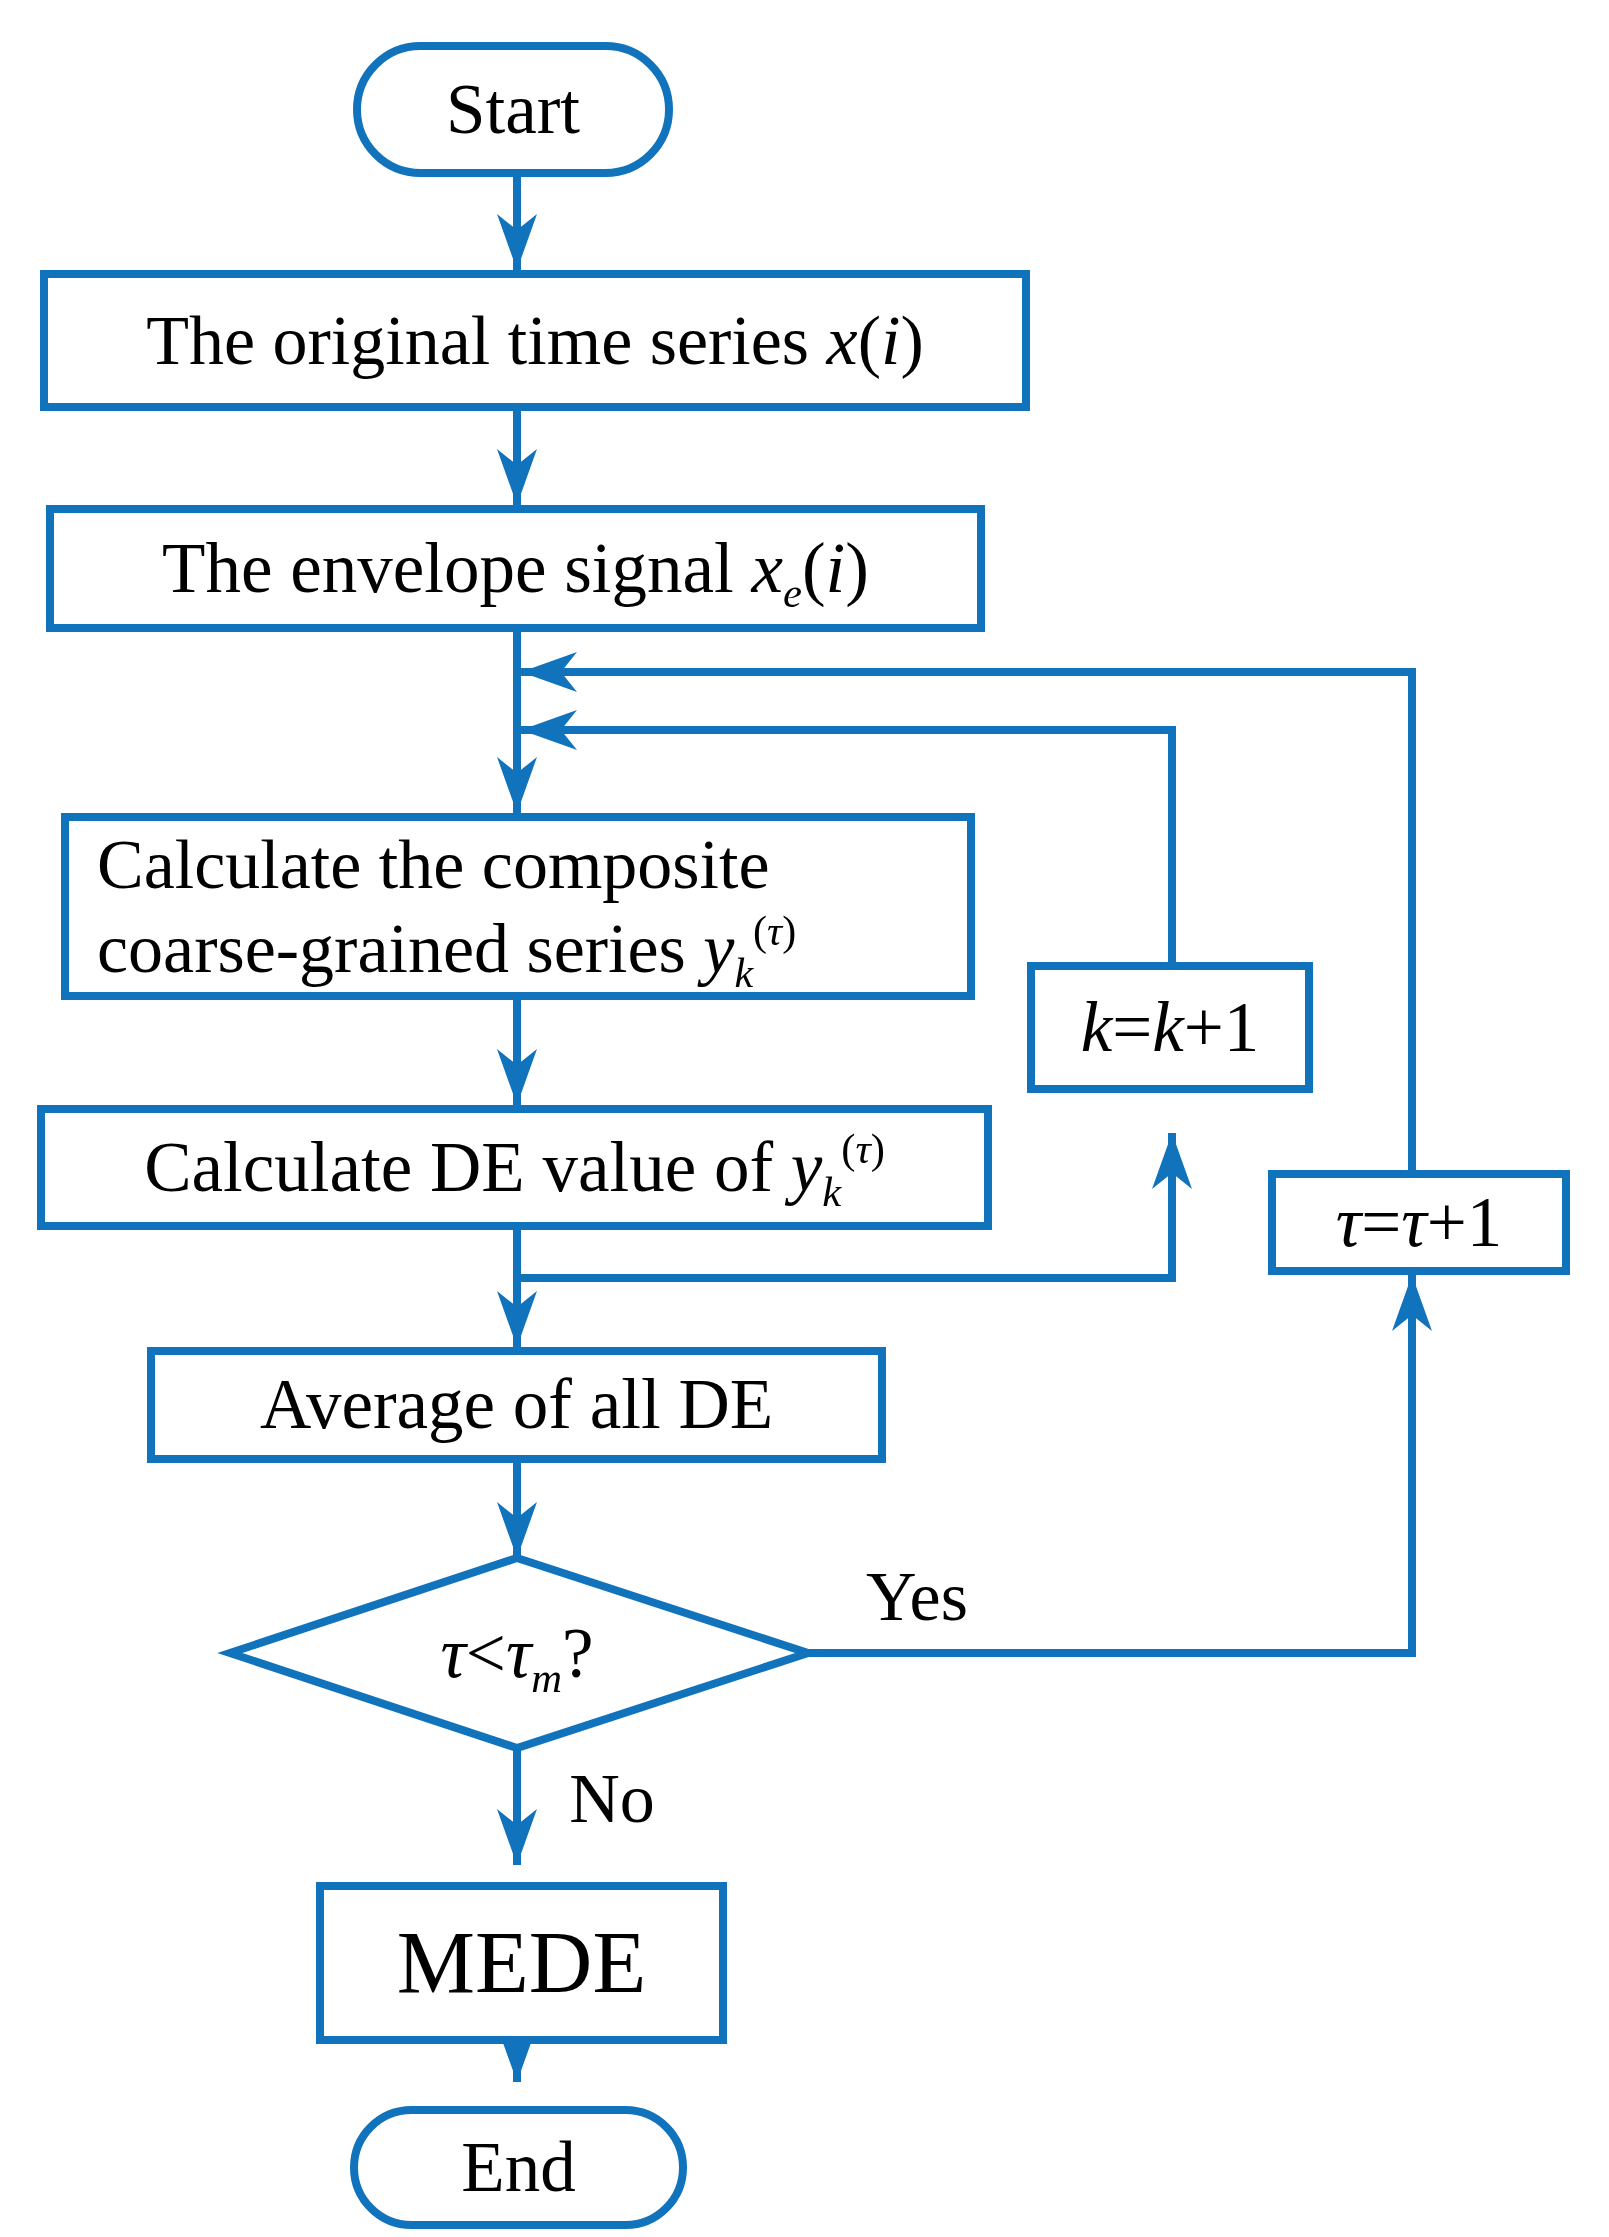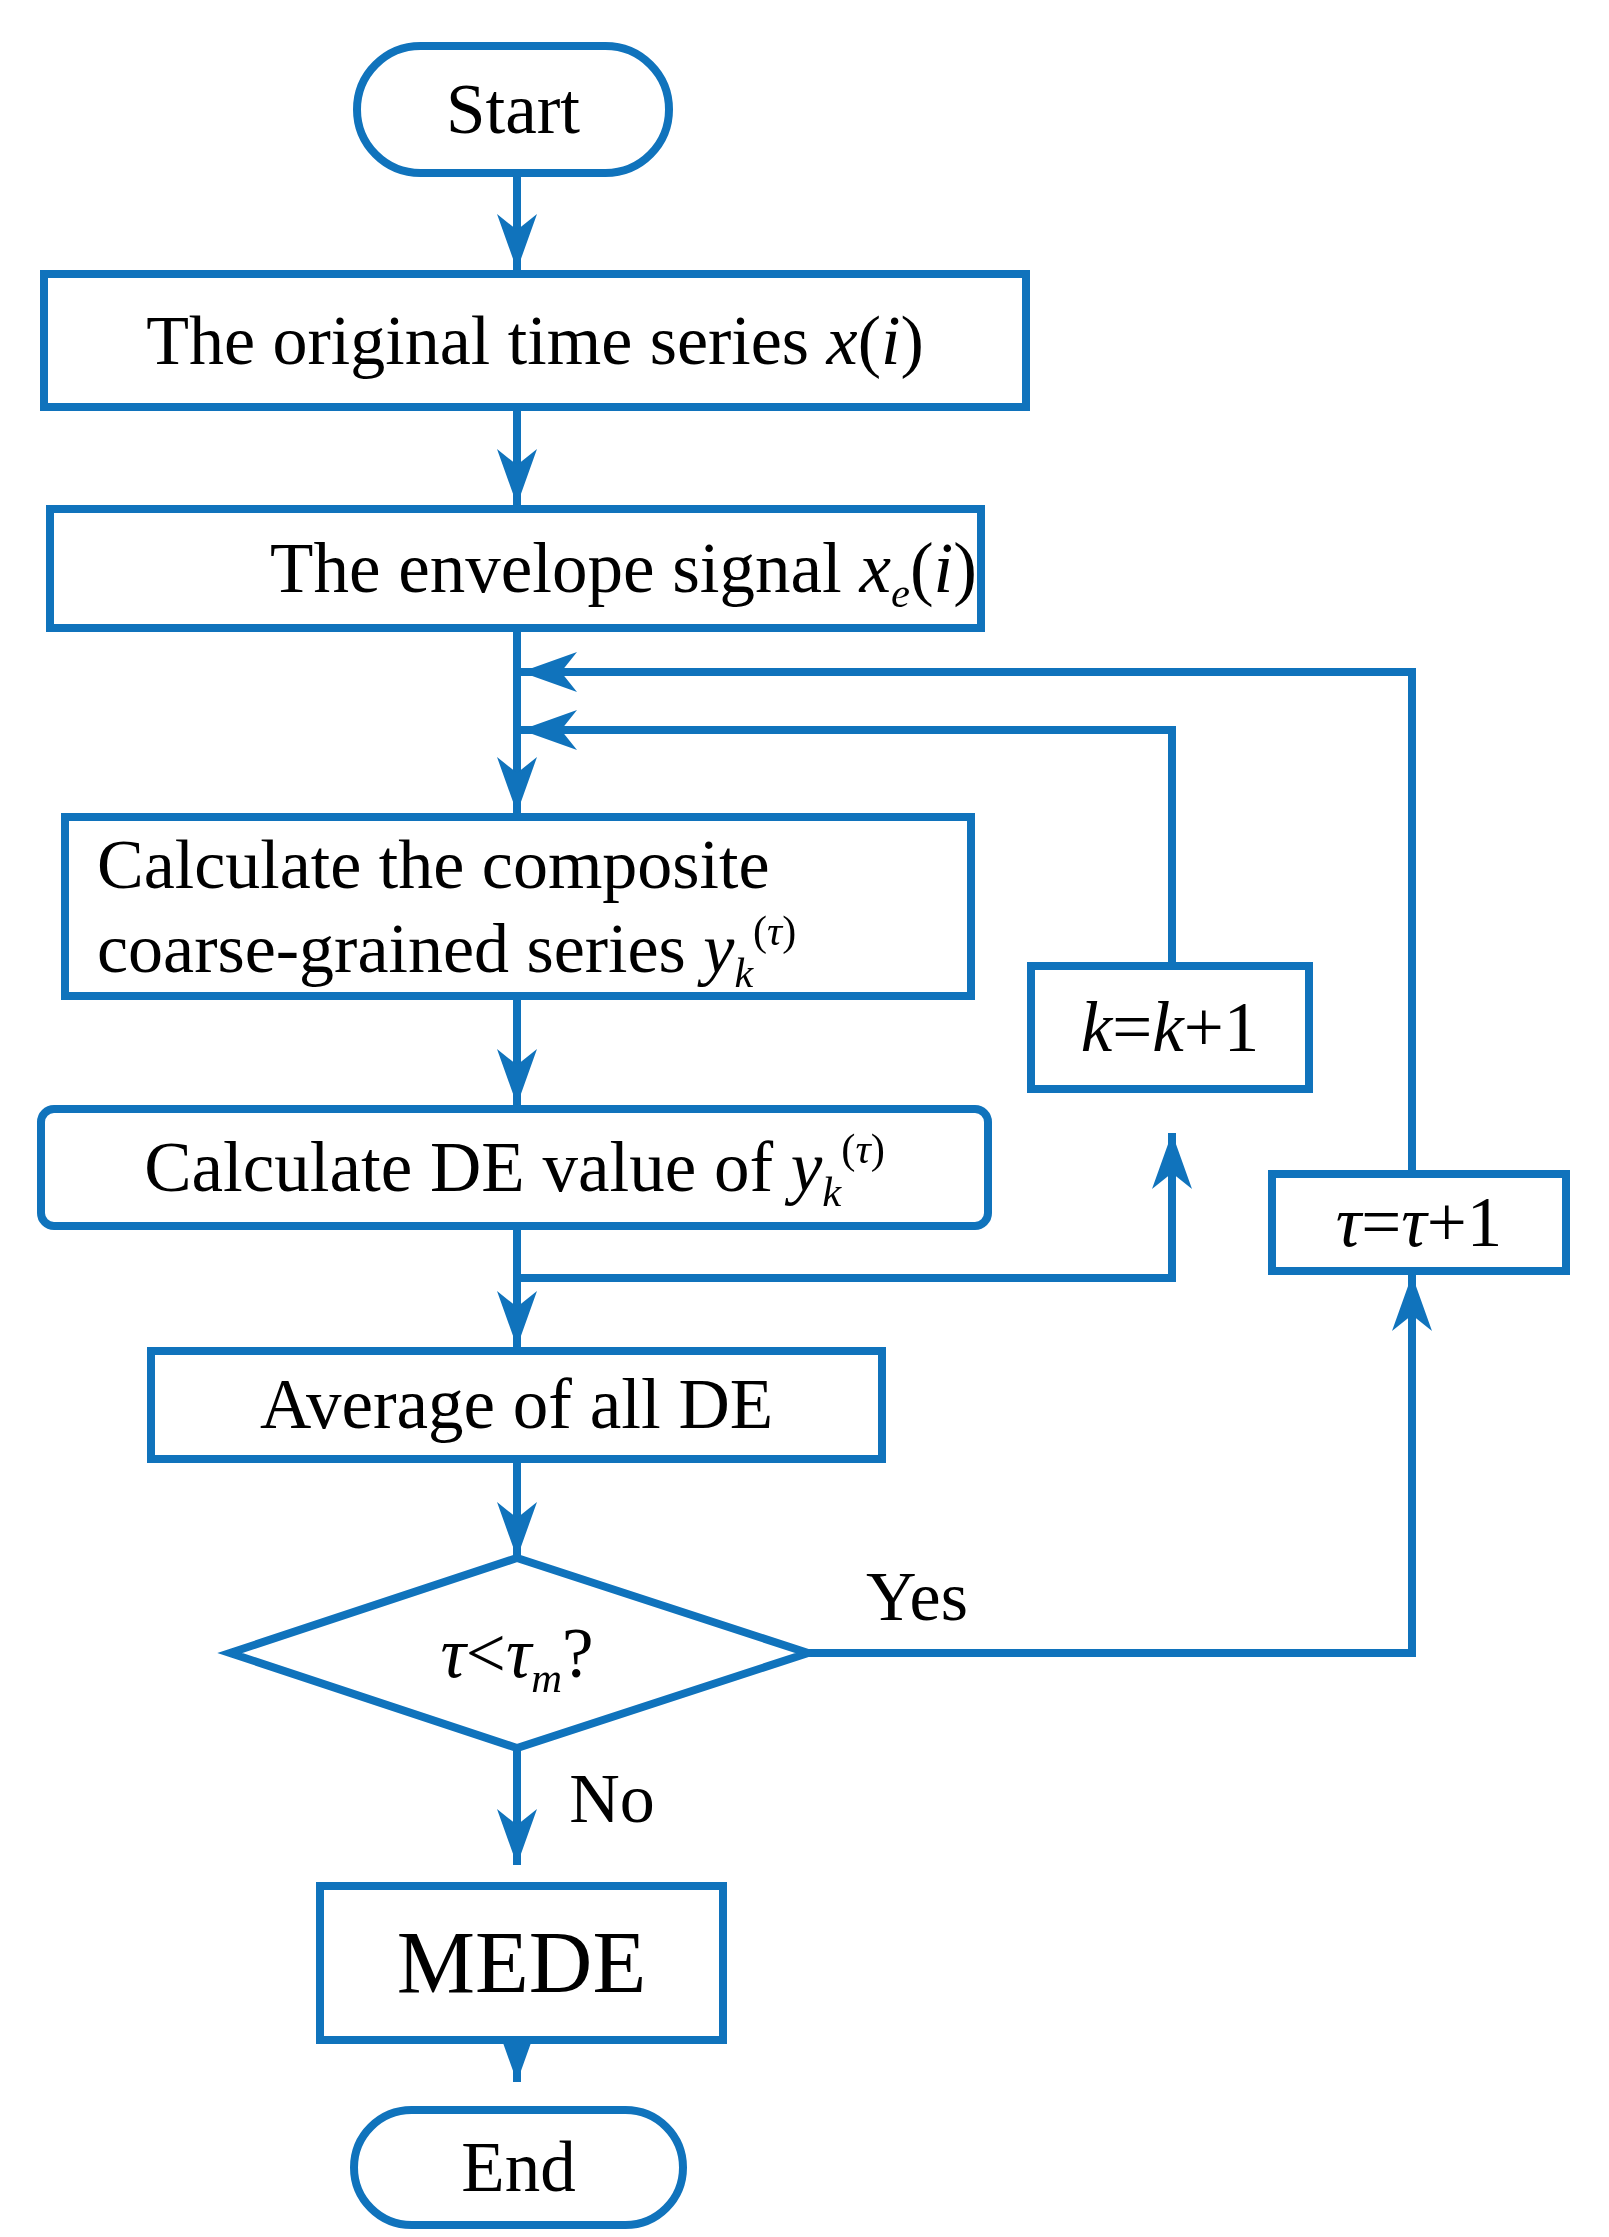--- a/index.html
+++ b/index.html
@@ -22,25 +22,25 @@
     position:absolute;display:flex;align-items:center;justify-content:center;
     font-size:70px;background:transparent;border:none;white-space:nowrap;
   }
   .s-i{font-style:italic;}
   .s-sub-i{font-style:italic;font-size:60%;vertical-align:-0.35em;line-height:0;}
   .s-sup{font-size:60%;vertical-align:0.65em;line-height:0;}
   .s-sup-i{font-style:italic;font-size:60%;vertical-align:0.65em;line-height:0;}
 
   #n-start{left:353px;top:25px;width:320px;height:135px;border-radius:70px;margin-top:17px;}
   #n-original{left:40px;top:270px;width:990px;height:141px;font-size:70px;}
-  #n-envelope{left:46px;top:505px;width:939px;height:127px;justify-content:flex-end;}
+  #n-envelope{left:46px;top:505px;width:939px;height:127px;}
   #n-composite{left:61px;top:813px;width:914px;height:187px;font-size:70px;
                justify-content:flex-start;text-align:left;padding-left:28px;white-space:normal;}
   #n-k{left:1027px;top:962px;width:286px;height:131px;}
-  #n-de{left:37px;top:1105px;width:955px;height:125px;border-radius:17px;}
+  #n-de{left:37px;top:1105px;width:955px;height:125px;}
   #n-tau{left:1268px;top:1170px;width:302px;height:105px;}
   #n-average{left:147px;top:1347px;width:739px;height:116px;}
   #n-mede{left:316px;top:1882px;width:411px;height:162px;font-size:88px;}
   #n-end{left:350px;top:2082px;width:337px;height:123px;border-radius:64px;margin-top:24px;}
   #t-decision{left:317px;top:1600px;width:400px;height:106px;font-size:71px;}
   #l-yes{left:832px;top:1555px;width:170px;height:84px;}
   #l-no{left:537px;top:1757px;width:150px;height:84px;}
 </style>
 </head>
 <body>

